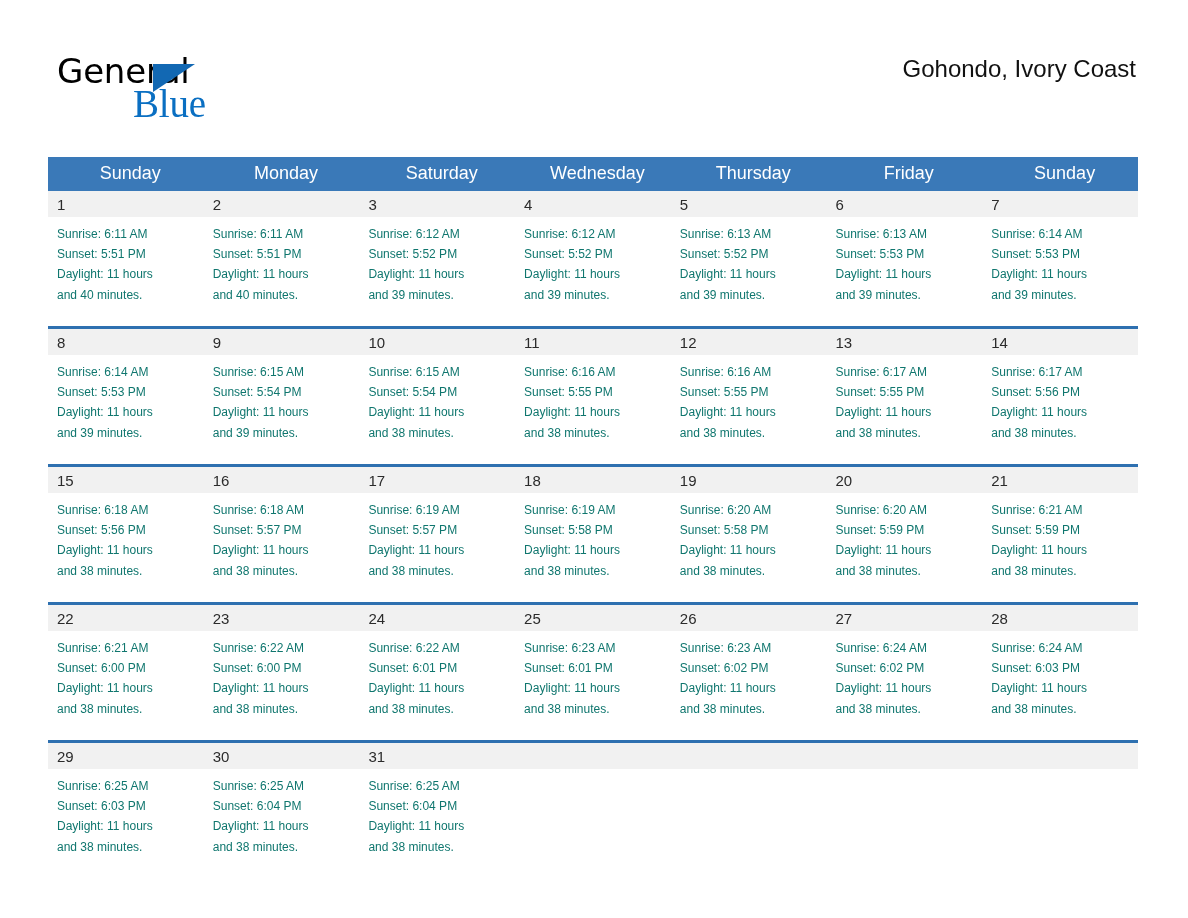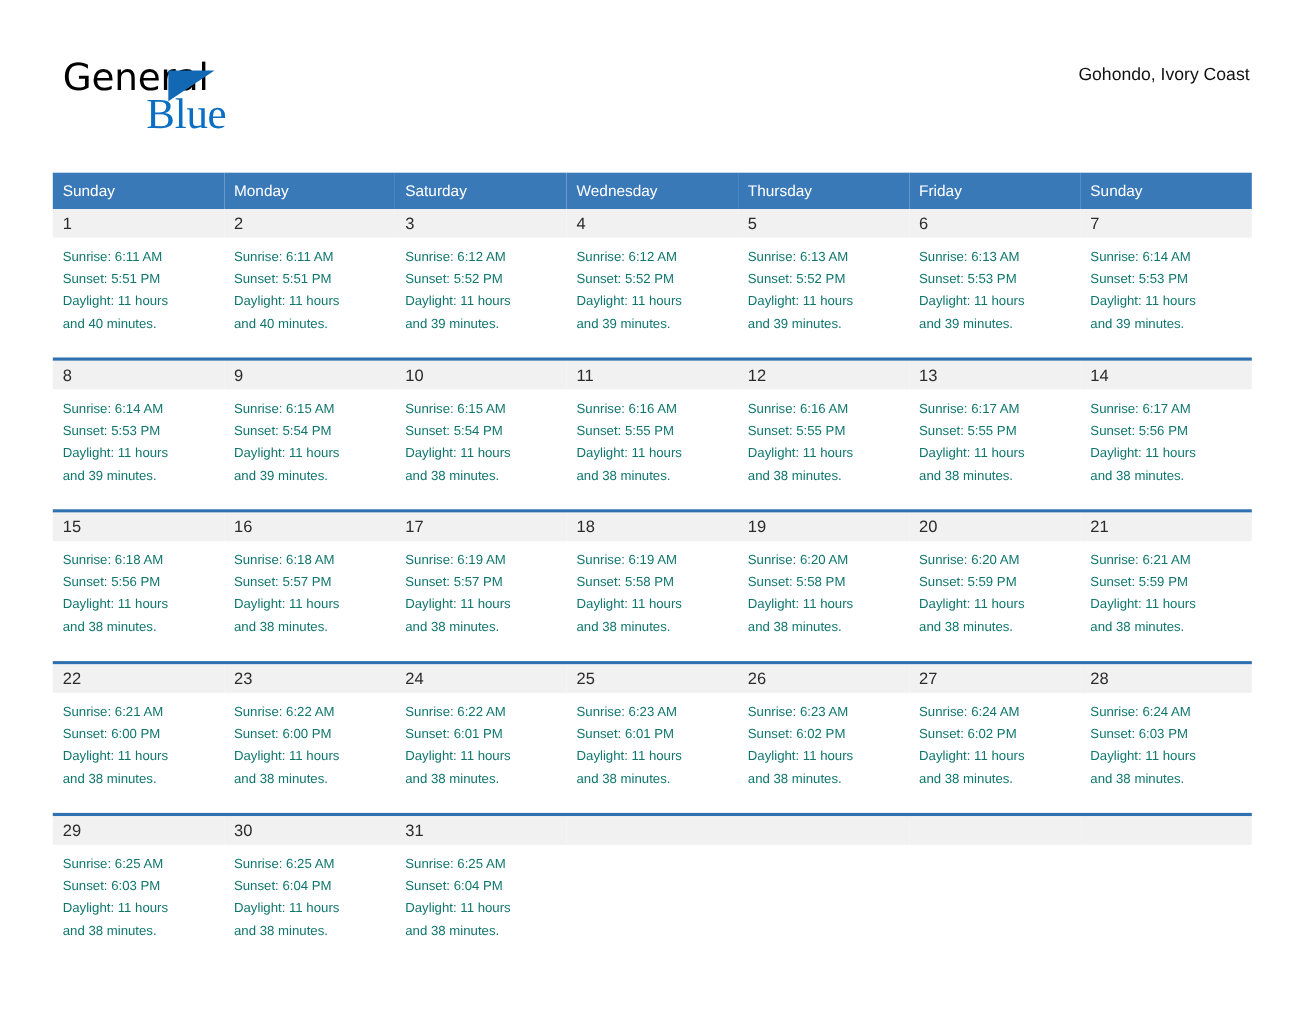--- a/index.html
+++ b/index.html
@@ -76,44 +76,44 @@
   }
   .month-title {
     font-size: 42px;
     font-weight: 400;
     color: #111111;
     line-height: 52px;
     white-space: nowrap;
   }
   .location-subtitle {
     margin-top: 6px;
-    font-size: 16px;
+    font-size: 24px;
     font-weight: 400;
     color: #111111;
     line-height: 30px;
     white-space: nowrap;
   }
 
   
   .calendar {
     position: absolute;
     left: 48px;
     top: 157px;
     width: 1090px;
     border-collapse: collapse;
     table-layout: fixed;
   }
   .calendar col { width: 155.7px; }
 
   .weekday-row th {
     background: #3a79b8;
     color: #ffffff;
-    font-size: 14px;
+    font-size: 18px;
     font-weight: 400;
-    text-align: left;
+    text-align: center;
     padding: 6px 0 7px 9px;
     height: 20px;
     border: none;
   }
 
   .week-row td {
     vertical-align: top;
     padding: 0;
     border: none;
     height: 135px;

